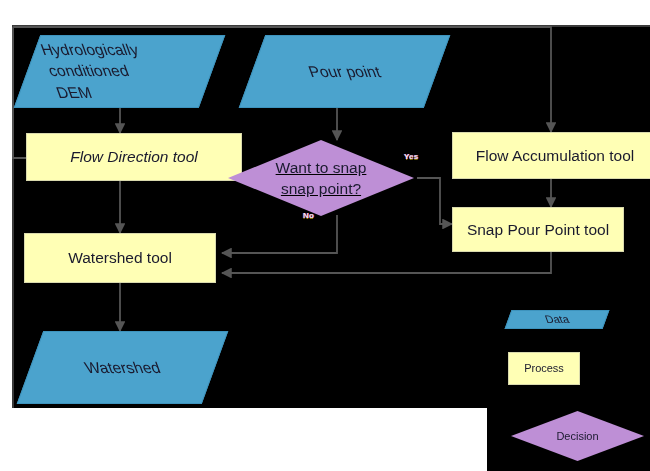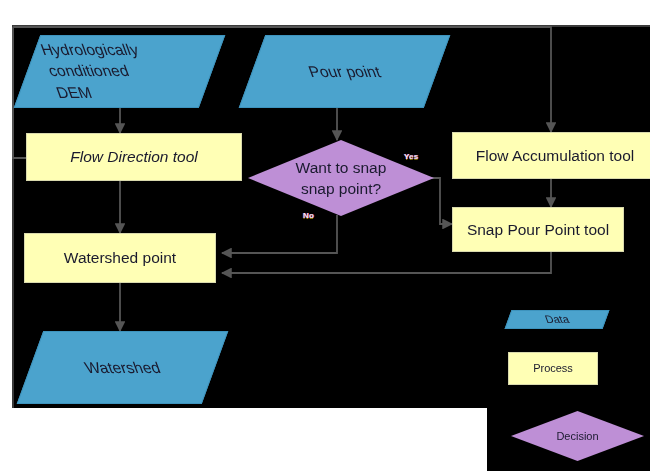--- a/index.html
+++ b/index.html
@@ -160,50 +160,50 @@
   </div>
 
   <div class="node process-shape" style="left:26px; top:133px; width:216px; height:48px;font-style:italic;">
     <div class="label t-big center">Flow Direction tool</div>
   </div>
 
   <div class="node process-shape" style="left:452px; top:132px; width:206px; height:47px;">
     <div class="label t-big center">Flow Accumulation tool</div>
   </div>
 
-  <div class="node" style="left:248px; top:140px; width:186px; height:76px;">
+  <div class="node" style="left:228px; top:140px; width:186px; height:76px;text-decoration:underline;">
     <div class="diamond-shape" style="position:absolute; inset:0;"></div>
     <div class="label t-big center">
       <span>Want to snap</span><br>
       <span>snap point?</span>
     </div>
   </div>
 
   <div class="node process-shape" style="left:452px; top:207px; width:172px; height:45px;justify-content:center;">
     <div class="label t-big center">Snap Pour Point tool</div>
   </div>
 
   <div class="node process-shape" style="left:24px; top:233px; width:192px; height:50px;">
-    <div class="label t-big center">Watershed point</div>
+    <div class="label t-big center">Watershed tool</div>
   </div>
 
   <div class="node data-wrap" style="left:30px; top:331px; width:185px; height:73px;">
     <div class="data-shape" style="position:absolute; inset:0;"></div>
     <div class="label t-big center">Watershed</div>
   </div>
 
   <div class="edge-label" style="left:404px; top:152px;">Yes</div>
   <div class="edge-label" style="left:303px; top:211px;">No</div>
 
   <div class="node data-wrap" style="left:508px; top:310px; width:98px; height:19px;">
     <div class="data-shape" style="position:absolute; inset:0;"></div>
     <div class="label t-small center">Data</div>
   </div>
 
-  <div class="node process-shape" style="left:508px; top:352px; width:90px; height:33px;">
+  <div class="node process-shape" style="left:508px; top:352px; width:72px; height:33px;">
     <div class="label t-small center">Process</div>
   </div>
 
   <div class="node" style="left:487px; top:411px; width:133px; height:50px;margin-left:24px;">
     <div class="diamond-shape" style="position:absolute; inset:0;"></div>
     <div class="label t-small center">Decision</div>
   </div>
 
 </div>
 

